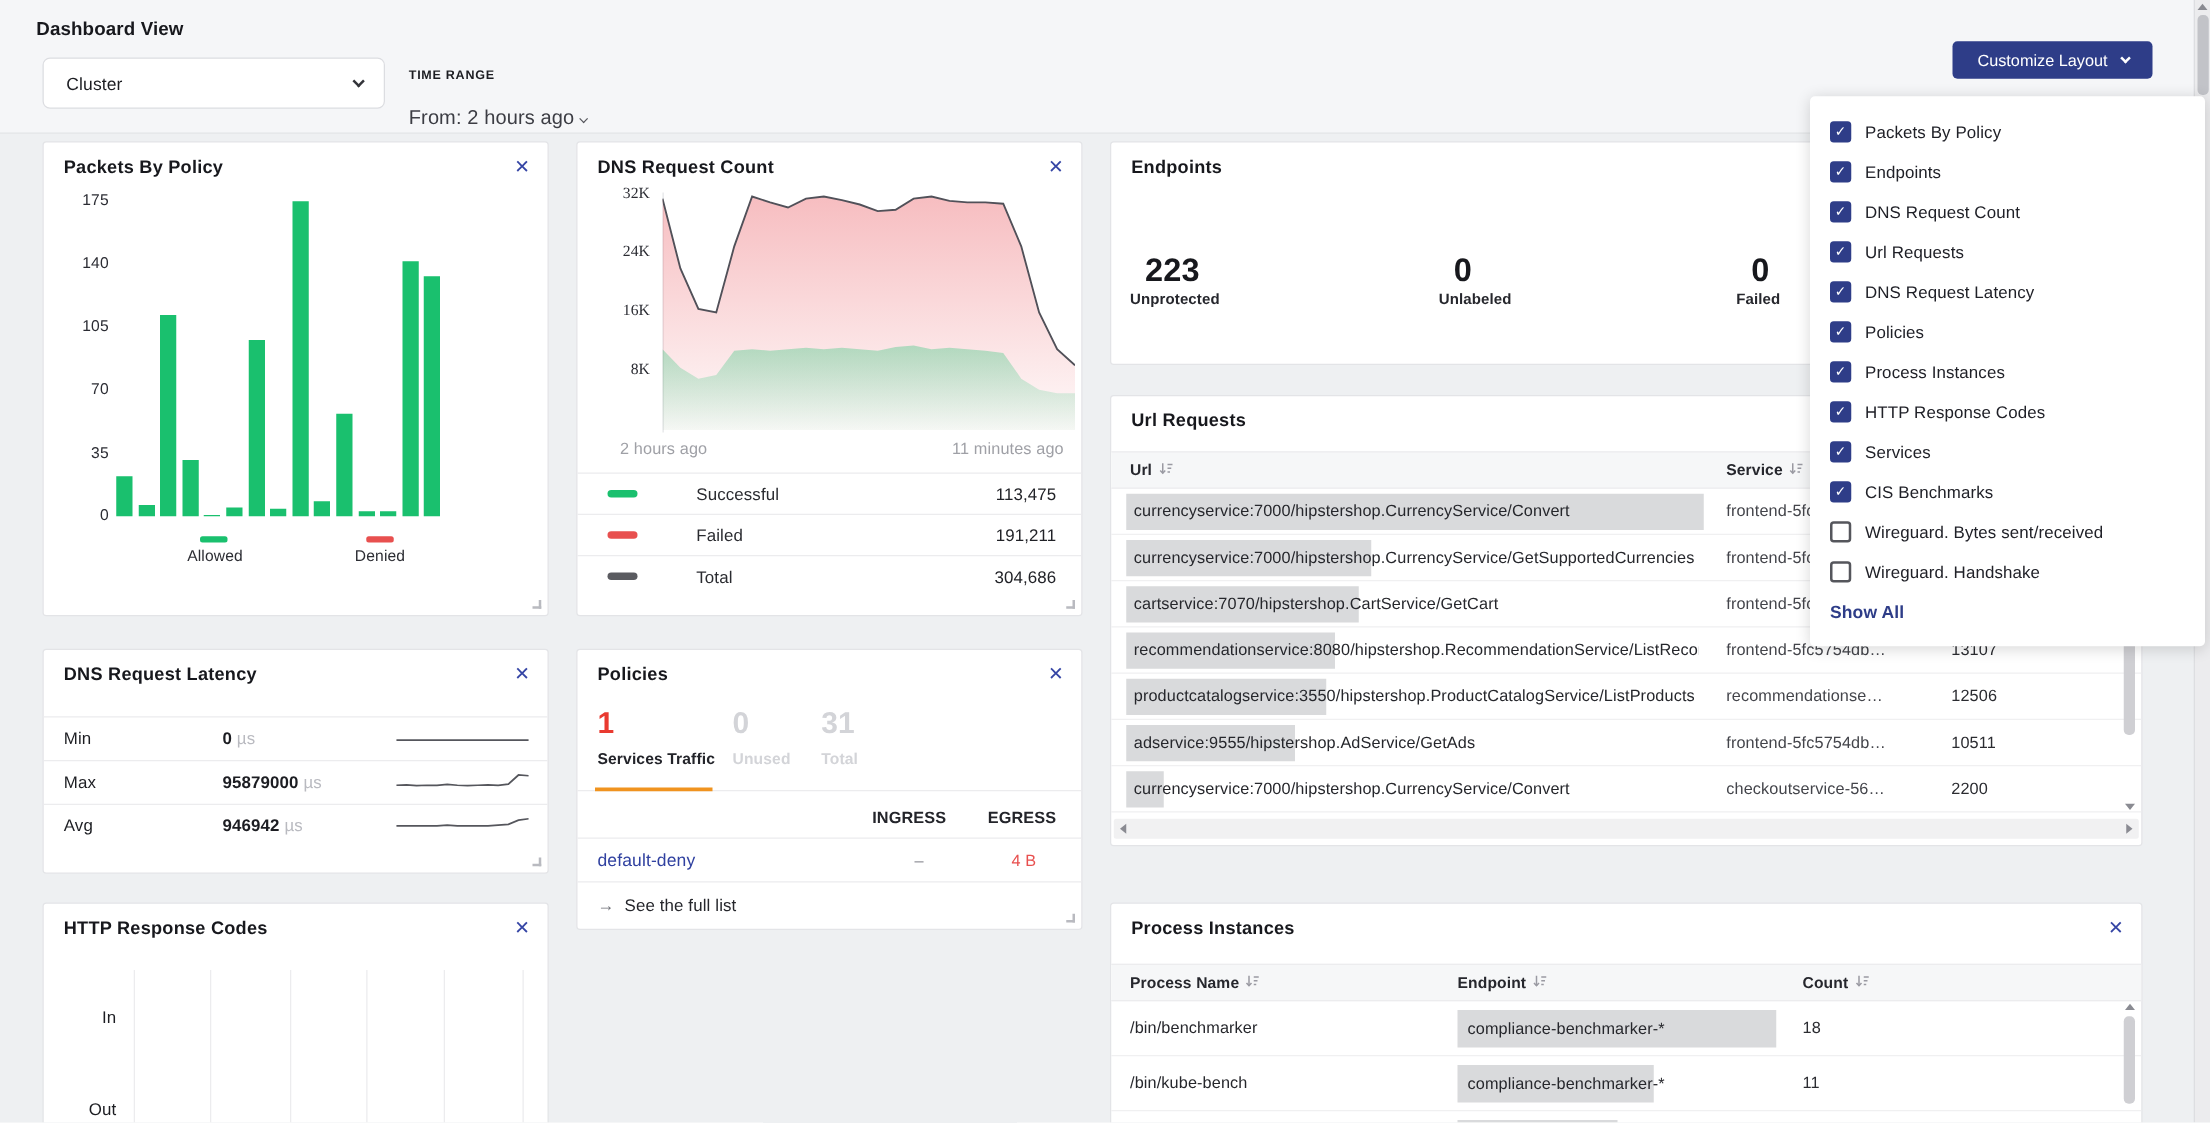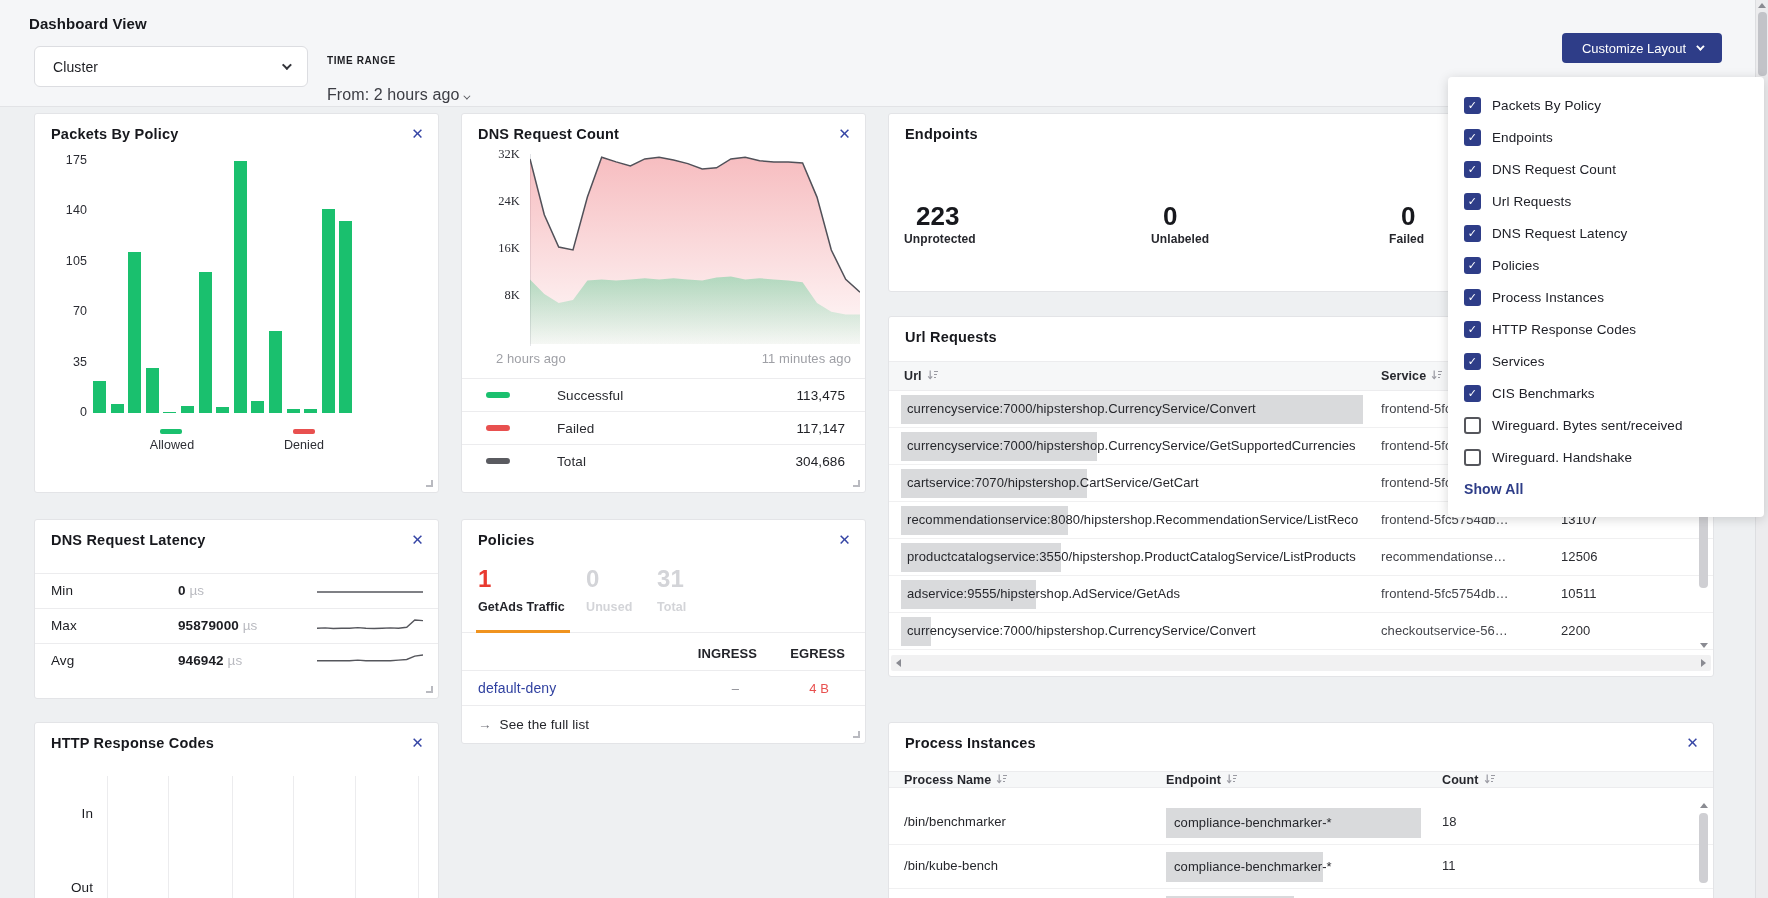--- a/index.html
+++ b/index.html
@@ -111,21 +111,21 @@
   .pol-ingress { position:absolute; right:126px; top:10px; color:#8a8b92; }
   .pol-egress { position:absolute; right:36px; top:10px; color:#e8504f; }
   .pol-link { position:absolute; left:16px; top:197px; font-size:13.5px; color:#25262b; cursor:pointer; }
   .pol-link .arr { color:#6f7077; margin-right:8px; }
 
   
   .http-grid-line { position:absolute; top:53px; bottom:0; width:1px; background:#ececee; }
   .http-row-label { position:absolute; font-size:13.5px; color:#1c1d22; text-align:right; width:26px; }
 
   
-  #proc-head { top:48px; height:17px; }
+  #proc-head { top:48px; height:30px; }
   #proc-rows { position:absolute; left:0; right:0; top:78px; }
   .proc-row { position:relative; height:44px; border-bottom:1px solid #f0f0f1; }
   .proc-row .pname { position:absolute; left:15px; top:13px; font-size:13px; color:#26272c; }
   .proc-row .pill { left:277px; top:7px; height:30px; }
   .proc-row .pep { position:absolute; left:285px; top:14px; font-size:13px; color:#26272c; white-space:nowrap; }
   .proc-row .pcnt { position:absolute; left:553px; top:13px; font-size:13px; color:#2b2c31; }
 
   
   .menu-panel { position:absolute; left:1448px; top:77px; width:316px; height:440px; background:#fff; border-radius:4px; box-shadow:0 2px 12px rgba(0,0,0,.16); z-index:60; padding-top:12px; }
   .menu-item { height:32px; display:flex; align-items:center; padding:0 16px; cursor:pointer; }
@@ -227,21 +227,21 @@
     <div class="dns-xlabel" style="right:14px;">11 minutes ago</div>
     <div class="dns-legend" id="dns-legend">
         <div class="dns-legend-row">
           <span class="swatch" style="background: rgb(26, 192, 110);"></span>
           <span class="lname">Successful</span>
           <span class="lval">113,475</span>
         </div>
         <div class="dns-legend-row">
           <span class="swatch" style="background: rgb(232, 80, 79);"></span>
           <span class="lname">Failed</span>
-          <span class="lval">117,147</span>
+          <span class="lval">191,211</span>
         </div>
         <div class="dns-legend-row">
           <span class="swatch" style="background: rgb(90, 91, 96);"></span>
           <span class="lname">Total</span>
           <span class="lval">304,686</span>
         </div>
       </div>
     <span class="resize-corner"></span>
   </div>
 
@@ -380,21 +380,21 @@
       </div>
     <span class="resize-corner"></span>
   </div>
 
   <div class="card" id="card-policies">
     <div class="card-title">Policies</div>
     <span class="close-x">✕</span>
     <div id="pol-tabs">
         <div class="pol-tab active" style="left: 16px; top: 46px;">
           <div class="tnum">1</div>
-          <div class="tlbl">GetAds Traffic</div>
+          <div class="tlbl">Services Traffic</div>
         </div>
         <div class="pol-tab inactive" style="left: 124px; top: 46px;">
           <div class="tnum">0</div>
           <div class="tlbl">Unused</div>
         </div>
         <div class="pol-tab inactive" style="left: 195px; top: 46px;">
           <div class="tnum">31</div>
           <div class="tlbl">Total</div>
         </div>
       </div>

